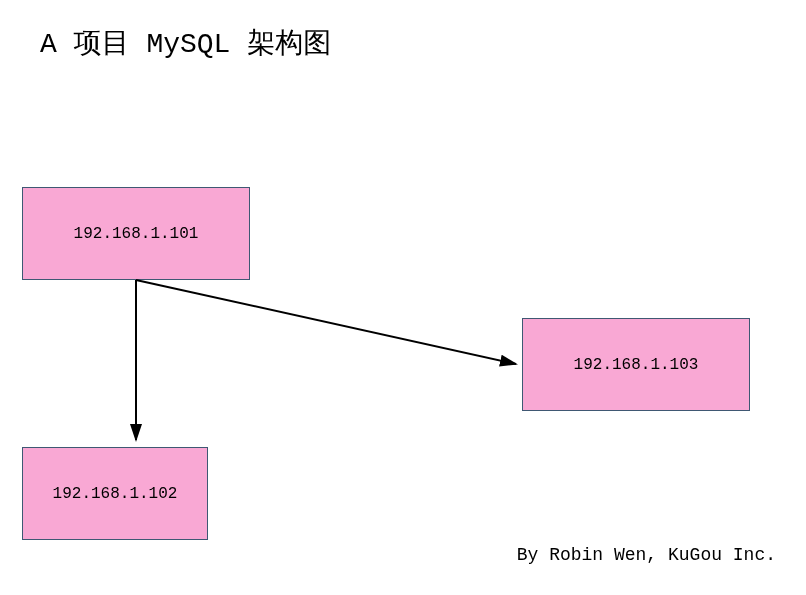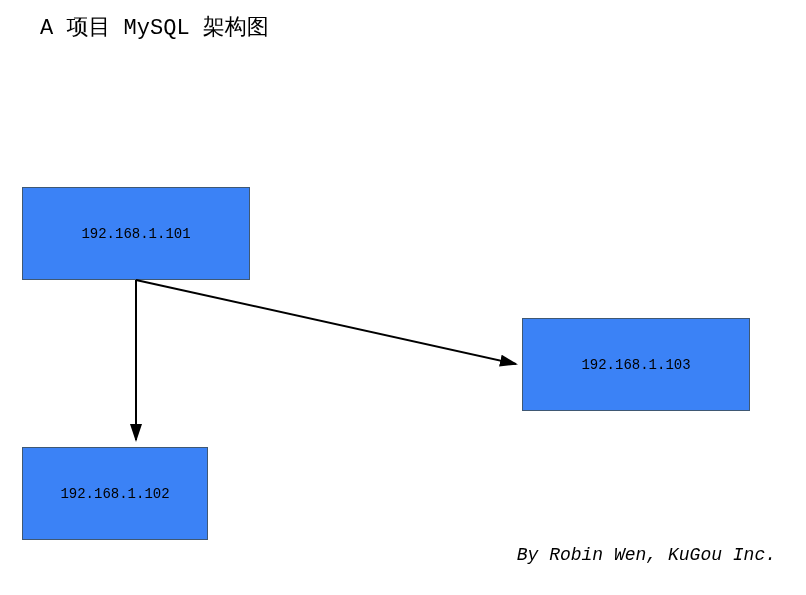--- a/index.html
+++ b/index.html
@@ -9,34 +9,34 @@
     }
     body {
       width: 806px;
       height: 595px;
       background: #ffffff;
       font-family: "Courier New", monospace;
       position: relative;
     }
     .title {
       position: absolute;
-      top: 12px;
+      top: 24px;
       left: 40px;
-      font-size: 22px;
+      font-size: 28px;
       color: #000000;
       font-family: "SimSun", "Courier New", monospace;
     }
     .node {
       position: absolute;
-      background: #3b82f6;
+      background: #f9a8d4;
       border: 1.5px solid #3f5873;
       display: flex;
       align-items: center;
       justify-content: center;
-      font-size: 14px;
+      font-size: 16px;
       color: #000000;
       font-family: "Courier New", monospace;
     }
     .node-1 {
       top: 187px;
       left: 22px;
       width: 228px;
       height: 93px;
     }
     .node-2 {
@@ -51,21 +51,20 @@
       width: 228px;
       height: 93px;
     }
     .footer {
       position: absolute;
       bottom: 30px;
       right: 30px;
       font-size: 18px;
       color: #000000;
       font-family: "Courier New", monospace;
-      font-style: italic;
     }
     svg.arrows {
       position: absolute;
       top: 0;
       left: 0;
       width: 806px;
       height: 595px;
       pointer-events: none;
     }
   </style>

